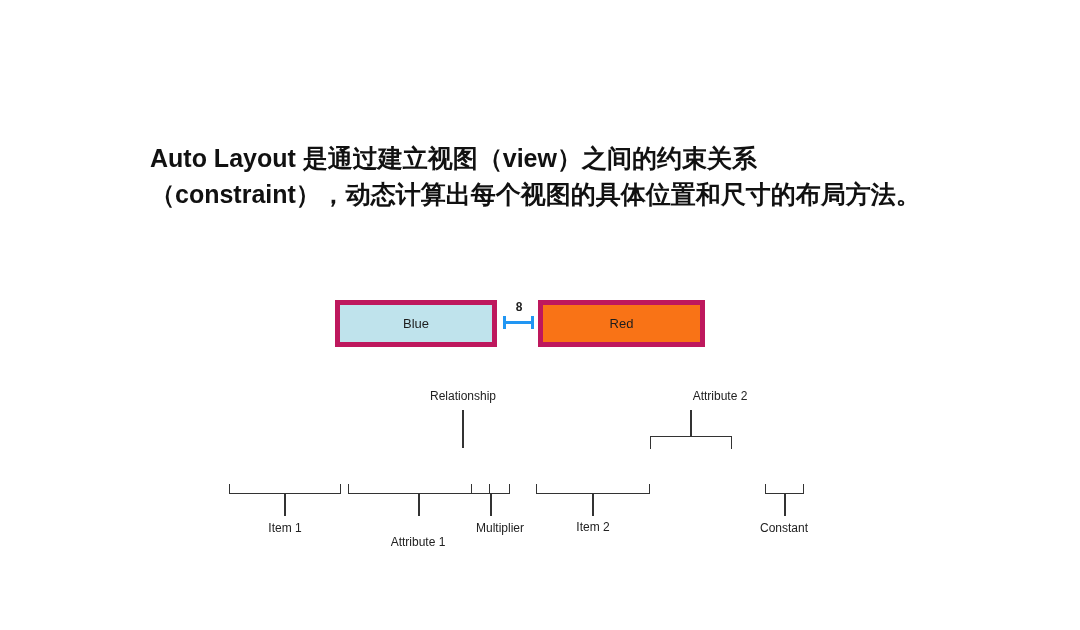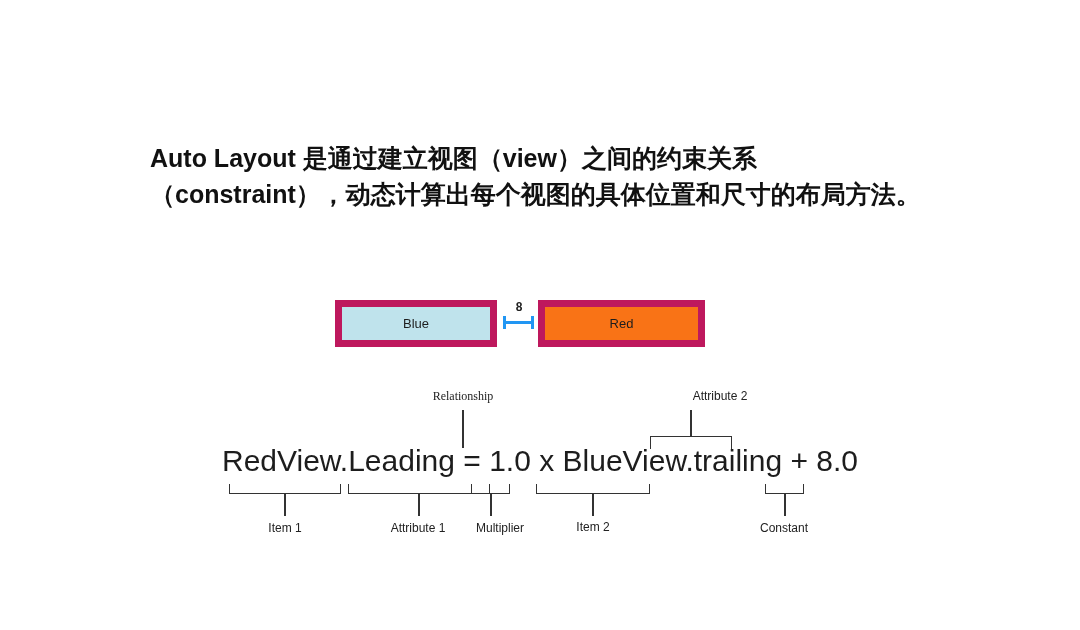--- a/index.html
+++ b/index.html
@@ -33,21 +33,21 @@
     font-size:25px;
     font-weight:700;
     line-height:1.42;
     color:#111111;
   }
 
   
   .viewbox{
     position:absolute;
     box-sizing:border-box;
-    border:7px solid #be185d;
+    border:5px solid #be185d;
     display:flex;
     align-items:center;
     justify-content:center;
     font-size:13px;
     color:#1d1d1d;
   }
   #blue-box{left:335px;top:300px;width:162px;height:47px;background:#bfe3ec;}
   #red-box{left:538px;top:300px;width:167px;height:47px;background:#f97316;}
 
   
@@ -133,36 +133,35 @@
 
   <div class="viewbox" id="red-box">
     <span>Red</span>
   </div>
 
   <div class="dim-label">8</div>
   <div class="dim-cap" id="dim-cap-left"></div>
   <div class="dim-line"></div>
   <div class="dim-cap" id="dim-cap-right"></div>
 
-  <div class="equation">RedView.Leading = 1.0 x BlueView.trailing + 8.0</div>
 
-  <div class="ann-label" style="left:403px;top:389px;width:120px;font-family:Liberation Serif, serif;">Relationship</div>
+  <div class="ann-label" style="left:403px;top:389px;width:120px;">Relationship</div>
   <div class="stem" style="left:462px;top:410px;height:38px;"></div>
 
   <div class="ann-label" style="left:660px;top:389px;width:120px;">Attribute 2</div>
   <div class="stem" style="left:690px;top:410px;height:27px;"></div>
   <div class="brace-top" style="left:650px;top:436px;width:82px;"></div>
 
   <div class="brace-bottom" style="left:229px;top:484px;width:112px;"></div>
   <div class="stem" style="left:284px;top:494px;height:22px;"></div>
   <div class="ann-label" style="left:225px;top:521px;width:120px;">Item 1</div>
 
   <div class="brace-bottom" style="left:348px;top:484px;width:142px;"></div>
   <div class="stem" style="left:418px;top:494px;height:22px;"></div>
-  <div class="ann-label" style="left:358px;top:521px;width:120px;">Attribute 1</div>
+  <div class="ann-label" style="left:358px;top:535px;width:120px;">Attribute 1</div>
 
   <div class="brace-bottom" style="left:471px;top:484px;width:39px;"></div>
   <div class="stem" style="left:490px;top:494px;height:22px;"></div>
   <div class="ann-label" style="left:440px;top:521px;width:120px;">Multiplier</div>
 
   <div class="brace-bottom" style="left:536px;top:484px;width:114px;"></div>
   <div class="stem" style="left:592px;top:494px;height:22px;"></div>
   <div class="ann-label" style="left:533px;top:520px;width:120px;">Item 2</div>
 
   <div class="brace-bottom" style="left:765px;top:484px;width:39px;"></div>

